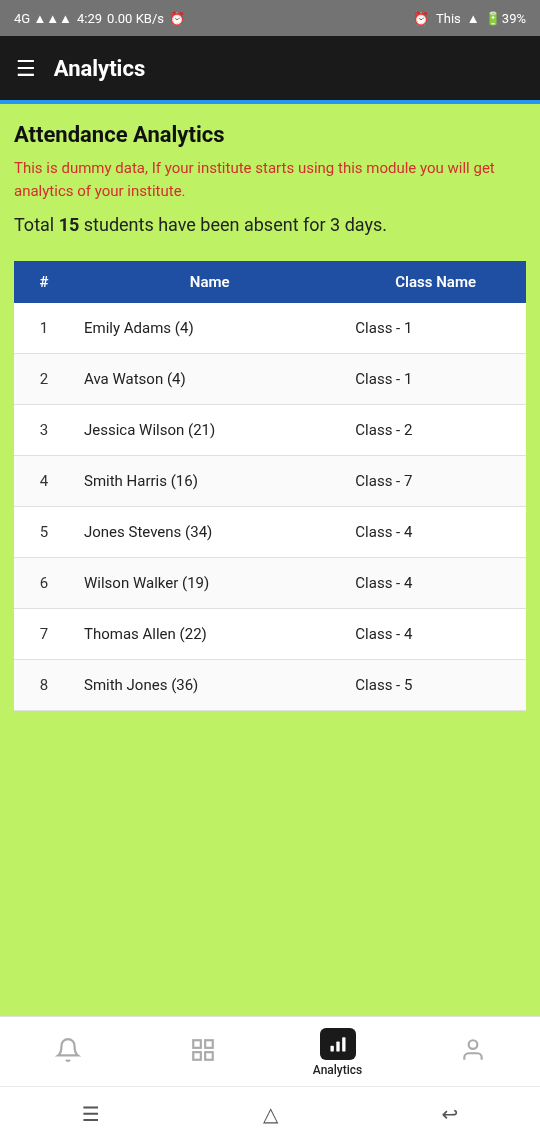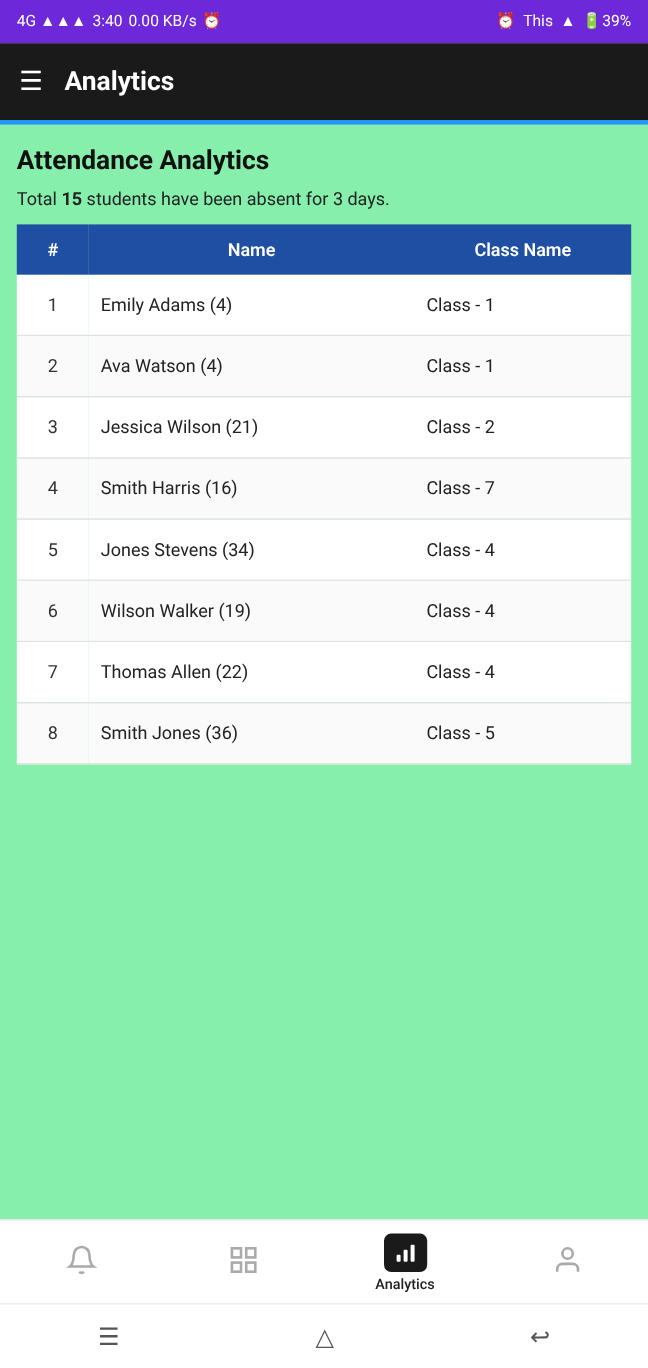--- a/index.html
+++ b/index.html
@@ -8,21 +8,21 @@
       width: 540px;
       min-height: 1140px;
       font-family: 'Roboto', Arial, sans-serif;
       background: #f5f5f5;
       display: flex;
       flex-direction: column;
     }
 
     
     .status-bar {
-      background: #6d28d9;
+      background: #737373;
       color: #fff;
       display: flex;
       justify-content: space-between;
       align-items: center;
       padding: 6px 14px;
       font-size: 13px;
       height: 36px;
     }
     .status-left { display: flex; align-items: center; gap: 5px; }
     .status-right { display: flex; align-items: center; gap: 6px; }
@@ -42,42 +42,42 @@
 
     
     .accent-line {
       height: 4px;
       background: #2196f3;
     }
 
     
     .content {
       flex: 1;
-      background: #86efac;
+      background: #bef264;
       padding: 18px 14px 0 14px;
     }
 
     .page-title {
       font-size: 22px;
       font-weight: bold;
       color: #111;
       margin-bottom: 10px;
     }
 
     .dummy-notice {
       color: #d32f2f;
       font-size: 15px;
       line-height: 1.5;
       margin-bottom: 12px;
     }
 
     .summary-text {
-      font-size: 15px;
+      font-size: 18px;
       color: #222;
-      margin-bottom: 12px;
+      margin-bottom: 26px;
     }
     .summary-text strong { font-weight: bold; }
 
     
     .data-table {
       width: 100%;
       border-collapse: collapse;
       font-size: 15px;
     }
     .data-table thead tr {
@@ -154,21 +154,21 @@
       border-top: 1px solid #e8e8e8;
     }
     .system-nav span { font-size: 20px; color: #555; cursor: pointer; }
   </style>
 </head>
 <body>
 
 <div class="status-bar">
   <div class="status-left">
     <span>4G ▲▲▲</span>
-    <span>3:40</span>
+    <span>4:29</span>
     <span>0.00 KB/s</span>
     <span>⏰</span>
   </div>
   <div class="status-right">
     <span>⏰</span>
     <span>This</span>
     <span>▲</span>
     <span>🔋<span>39</span>%</span>
   </div>
 </div>
@@ -177,20 +177,21 @@
   <span class="menu-icon">☰</span>
   <span class="title">Analytics</span>
 </div>
 
 <div class="accent-line"></div>
 
 <div class="content">
 
   <div class="page-title">Attendance Analytics</div>
 
+  <div class="dummy-notice">This is dummy data, If your institute starts using this module you will get analytics of your institute.</div>
 
   <div class="summary-text">
     <span>Total </span><strong>15</strong><span> students have been absent for 3 days.</span>
   </div>
 
   <table class="data-table">
     <thead>
       <tr>
         <th>#</th>
         <th>Name</th>

